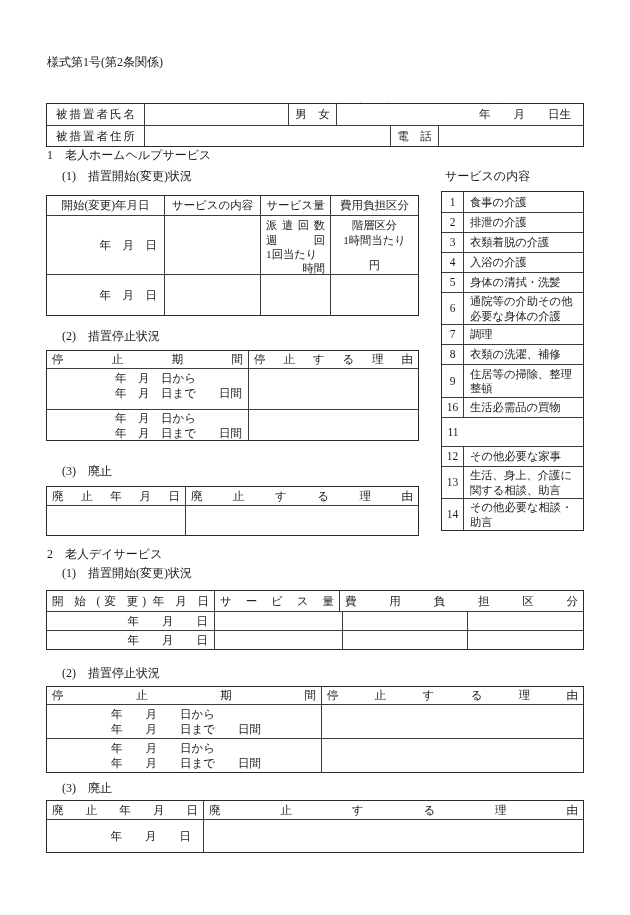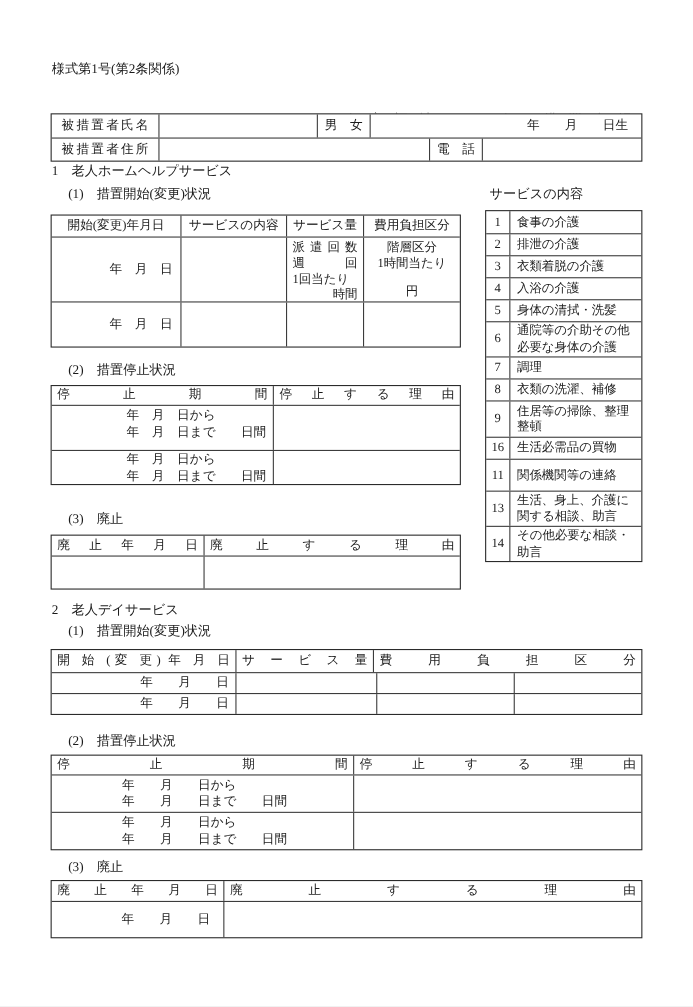--- a/index.html
+++ b/index.html
@@ -127,21 +127,24 @@
     <div class="rw" style="min-height:33px;">
       <div class="cl svc-no">9</div>
       <div class="svc-tx">住居等の掃除、整理整頓</div>
     </div>
     <div class="rw" style="min-height:20px;">
       <div class="cl svc-no">16</div>
       <div class="svc-tx">生活必需品の買物</div>
     </div>
     <div class="rw" style="min-height:29px;">
       <div class="cl svc-no">11</div>
-      <div class="svc-tx">関係機関等の連絡</div>
+    </div>
+    <div class="rw" style="min-height:20px;">
+      <div class="cl svc-no">12</div>
+      <div class="svc-tx">その他必要な家事</div>
     </div>
     <div class="rw" style="min-height:32px;">
       <div class="cl svc-no">13</div>
       <div class="svc-tx">生活、身上、介護に関する相談、助言</div>
     </div>
     <div class="rw" style="min-height:32px;">
       <div class="cl svc-no">14</div>
       <div class="svc-tx">その他必要な相談・助言</div>
     </div>
   </div>

